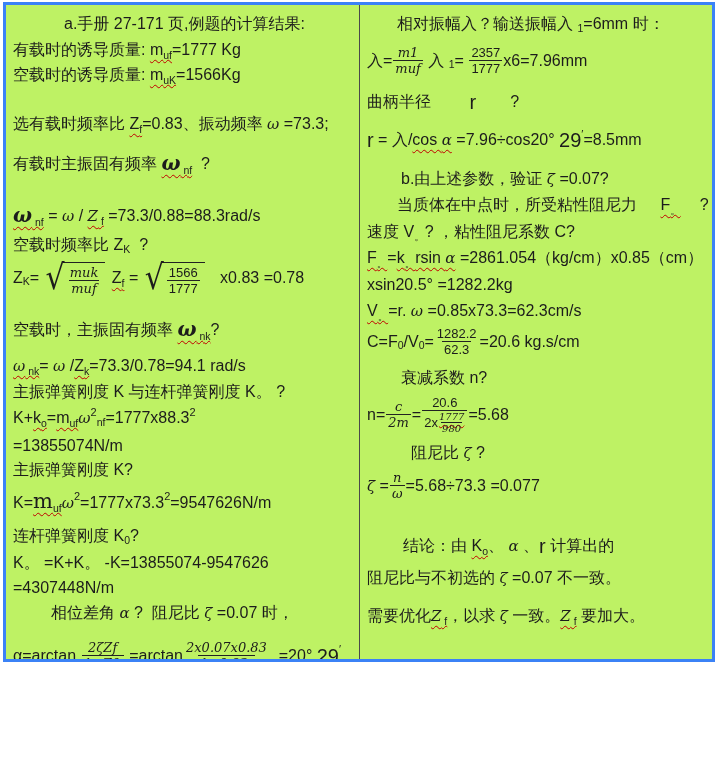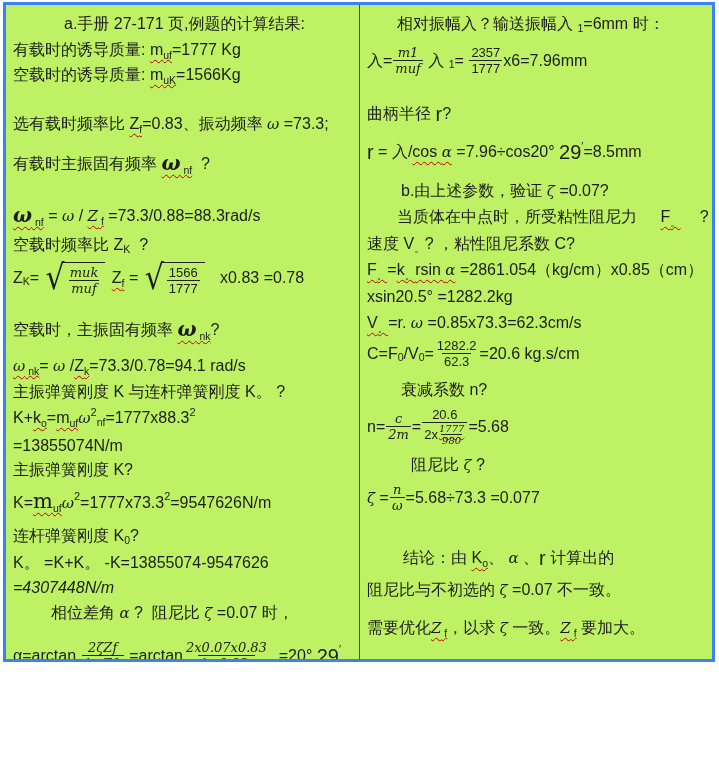--- a/index.html
+++ b/index.html
@@ -45,28 +45,28 @@
       <div class="line" style="margin-top: 3px;"><span class="tx">Z</span><span class="sb">K</span><span class="tx">= </span><span class="sqrt"><span class="rad">√</span><span class="radbox"><span class="frac it"><div class="num">muk</div><div class="den">muf</div></span></span></span><span class="tx"> </span><span class="grp sq"><span class="tx">Z</span><span class="sb">f</span></span><span class="tx"> = </span><span class="sqrt"><span class="rad">√</span><span class="radbox"><span class="frac"><div class="num">1566</div><div class="den">1777</div></span></span></span><span class="tx">   x0.83 =0.78</span></div>
       <div class="line" style="margin-top: 22px;"><span class="tx">空载时，主振固有频率 </span><span class="grp sq"><span class="bigb">ω</span><span class="sb"> nk</span></span><span class="tx">?</span></div>
       <div class="line" style="margin-top: 13px;"><span class="grp sq"><span class="ser">ω</span><span class="sb"> nk</span></span><span class="tx">= </span><span class="ser">ω</span><span class="tx"> /</span><span class="grp sq"><span class="tx">Z</span><span class="sb">k</span></span><span class="tx">=73.3/0.78=94.1 rad/s</span></div>
       <div class="line" style="margin-top: 4px;"><span class="tx">主振弹簧刚度 K 与连杆弹簧刚度 K。 ?</span></div>
       <div class="line" style="margin-top: 4px;"><span class="tx">K+</span><span class="grp sq"><span class="tx">k</span><span class="sb">o</span></span><span class="tx">=</span><span class="grp sq"><span class="tx">m</span><span class="sb">uf</span></span><span class="ser">ω</span><span class="sp">2</span><span class="sb">nf</span><span class="tx">=1777x88.3</span><span class="sp">2</span></div>
       <div class="line" style="margin-top: 6px;"><span class="tx">=13855074N/m</span></div>
       <div class="line" style="margin-top: 2px;"><span class="tx">主振弹簧刚度 K?</span></div>
       <div class="line" style="margin-top: 10px;"><span class="tx">K=</span><span class="grp sq"><span class="bigm">m</span><span class="sb">uf</span></span><span class="ser">ω</span><span class="sp">2</span><span class="tx">=1777x73.3</span><span class="sp">2</span><span class="tx">=9547626N/m</span></div>
       <div class="line" style="margin-top: 11px;"><span class="tx">连杆弹簧刚度 K</span><span class="sb">0</span><span class="tx">?</span></div>
       <div class="line" style="margin-top: 5px;"><span class="tx">K。 =K+K。 -K=13855074-9547626</span></div>
-      <div class="line" style="margin-top: 3px; font-style: italic;"><span class="tx">=4307448N/m</span></div>
+      <div class="line" style="margin-top: 3px;"><span class="tx">=4307448N/m</span></div>
       <div class="line" style="margin-top: 3px; padding-left: 38px;"><span class="tx">相位差角 </span><span class="ser">α</span><span class="tx"> ?  阻尼比 </span><span class="ser">ζ</span><span class="tx"> =0.07 时，</span></div>
       <div class="line" style="margin-top: 16px;"><span class="tx">α=</span><span class="grp sq"><span class="tx">arctan</span></span><span class="tx"> </span><span class="frac it"><div class="num">2ζZf</div><div class="den">1−Zf²</div></span><span class="tx"> =</span><span class="grp sq"><span class="tx">arctan</span></span><span class="frac it"><div class="num">2x0.07x0.83</div><div class="den">1−0.83²</div></span><span class="tx">  =20° </span><span class="big">29</span><span class="sp">′</span></div>
     </div>
   <div class="col col-right">
       <div class="line" style="padding-left: 30px;"><span class="tx">相对振幅入？输送振幅入 </span><span class="sb">1</span><span class="tx">=6mm 时：</span></div>
       <div class="line" style="margin-top: 10px;"><span class="tx">入=</span><span class="frac it"><div class="num">m1</div><div class="den">muf</div></span><span class="tx"> 入 </span><span class="sb">1</span><span class="tx">= </span><span class="frac"><div class="num">2357</div><div class="den">1777</div></span><span class="tx">x6=7.96mm</span></div>
-      <div class="line" style="margin-top: 27px;"><span class="tx">曲柄半径 </span><span class="big">r</span><span class="tx">?</span></div>
+      <div class="line" style="margin-top: 15px; gap: 34px;"><span class="tx">曲柄半径 </span><span class="big">r</span><span class="tx">?</span></div>
       <div class="line" style="margin-top: 16px;"><span class="big">r</span><span class="tx"> = 入/</span><span class="grp sq"><span class="tx">cos </span><span class="ser">α</span></span><span class="tx"> =7.96÷cos20° </span><span class="big">29</span><span class="sp">′</span><span class="tx">=8.5mm</span></div>
       <div class="line" style="margin-top: 17px; padding-left: 34px;"><span class="tx">b.由上述参数，验证 </span><span class="ser">ζ</span><span class="tx"> =0.07?</span></div>
       <div class="line" style="margin-top: 4px; padding-left: 30px; gap: 19px;"><span class="tx">当质体在中点时，所受粘性阻尼力 </span><span class="grp sq"><span class="tx">F</span><span class="sb">。</span></span><span class="tx">?</span></div>
       <div class="line" style="margin-top: 5px;"><span class="tx">速度 V</span><span class="sb">。</span><span class="tx">? ，粘性阻尼系数 C?</span></div>
       <div class="line" style="margin-top: 4px;"><span class="grp sq"><span class="tx">F</span><span class="sb">。</span></span><span class="tx">=</span><span class="grp sq"><span class="tx">k</span><span class="sb">。</span><span class="tx">rsin </span><span class="ser">α</span></span><span class="tx"> =2861.054（kg/cm）x0.85（cm）</span></div>
       <div class="line" style="margin-top: 5px;"><span class="tx">xsin20.5° =1282.2kg</span></div>
       <div class="line" style="margin-top: 4px;"><span class="grp sq"><span class="tx">V</span><span class="sb">。</span></span><span class="tx">=r. </span><span class="ser">ω</span><span class="tx"> =0.85x73.3=62.3cm/s</span></div>
       <div class="line" style="margin-top: 4px;"><span class="tx">C=F</span><span class="sb">0</span><span class="tx">/V</span><span class="sb">0</span><span class="tx">=</span><span class="frac"><div class="num">1282.2</div><div class="den">62.3</div></span><span class="tx">=20.6 kg.s/cm</span></div>
       <div class="line" style="margin-top: 10px; padding-left: 34px;"><span class="tx">衰减系数 n?</span></div>
       <div class="line" style="margin-top: 6px;"><span class="tx">n=</span><span class="frac it"><div class="num">c</div><div class="den">2m</div></span><span class="tx">=</span><span class="frac"><div class="num">20.6</div><div class="den dflex"><span class="tx">2x</span><span class="frac mini it"><div class="num sq">1777</div><div class="den">980</div></span></div></span><span class="tx">=5.68</span></div>

